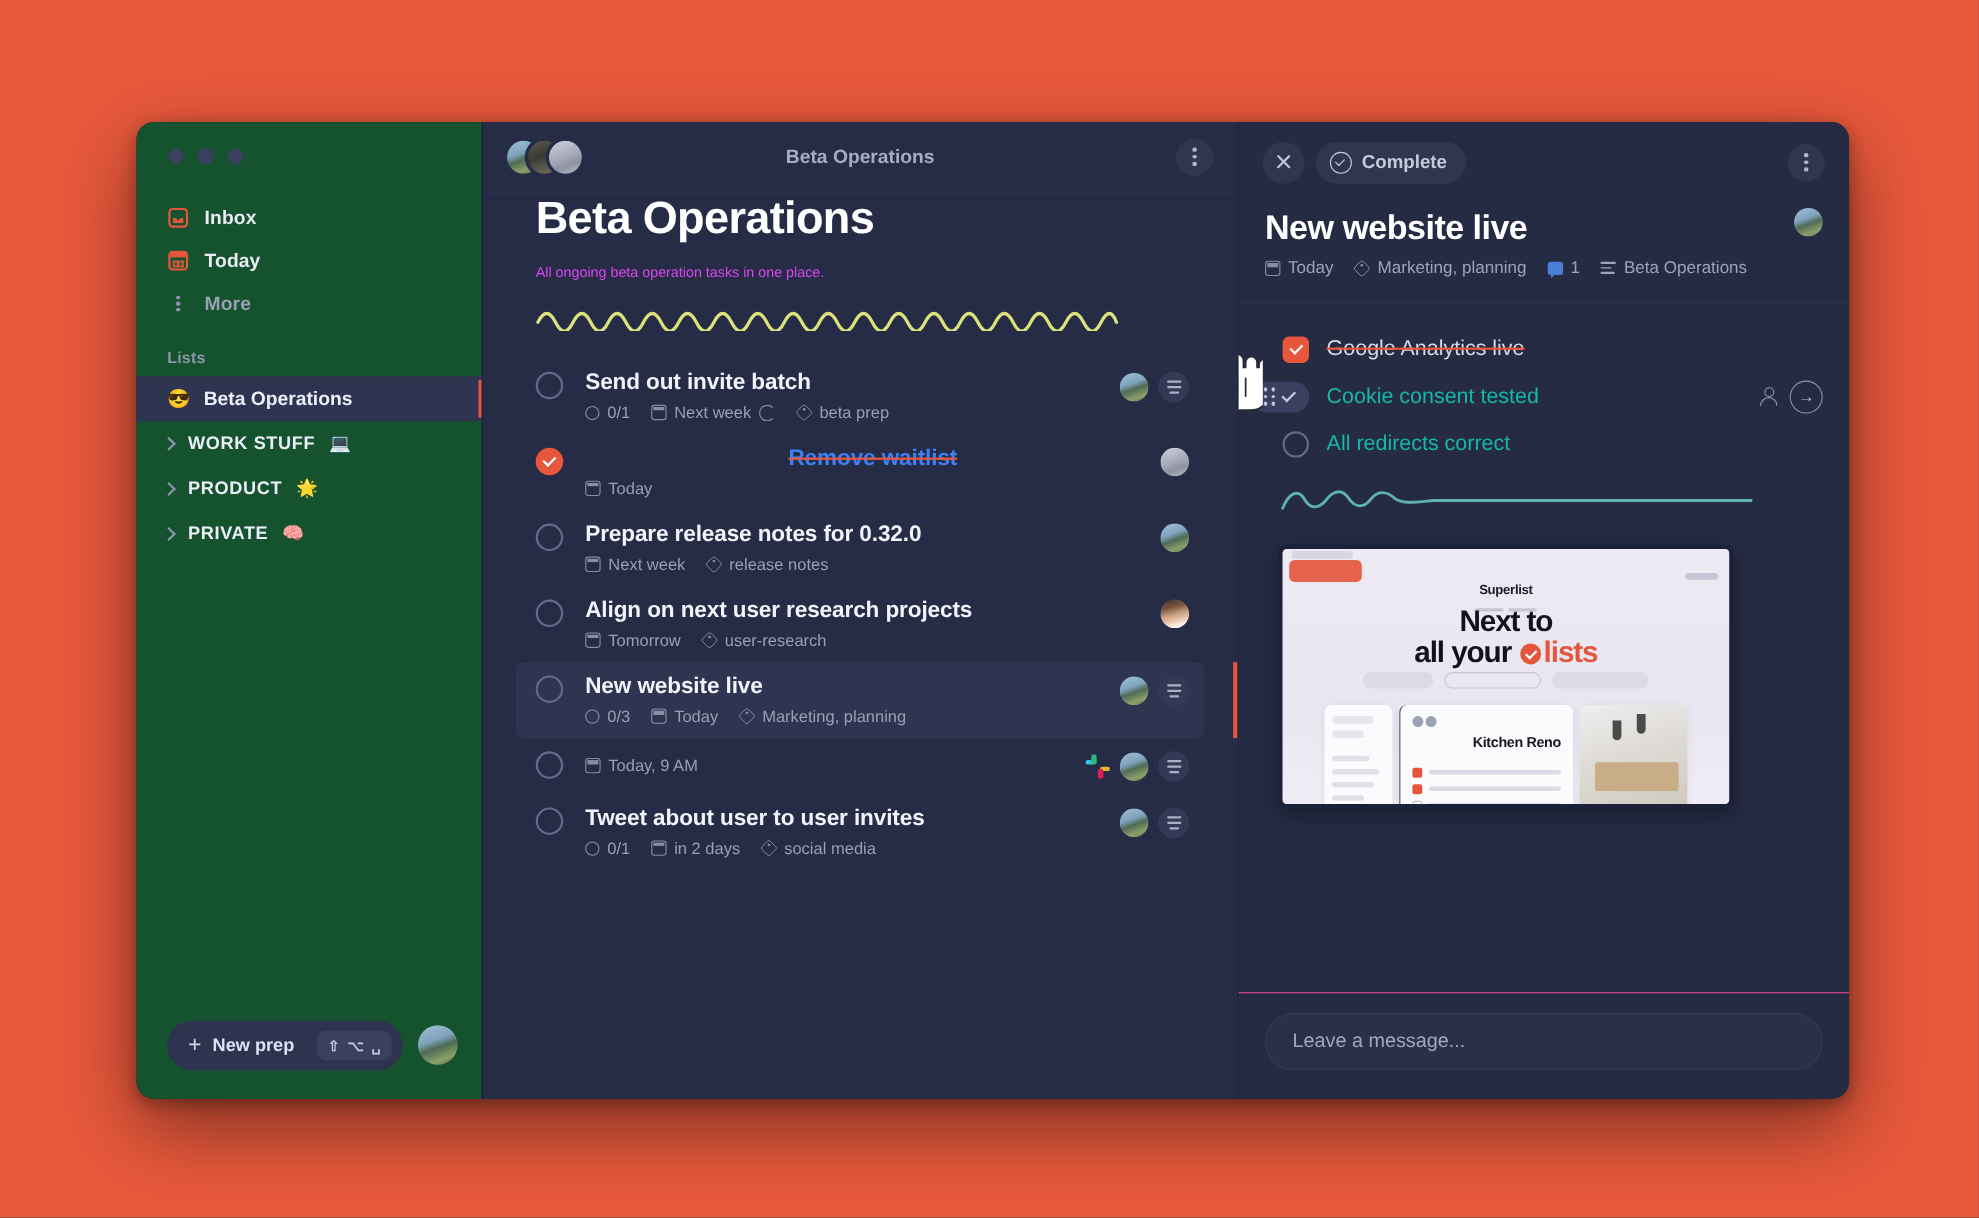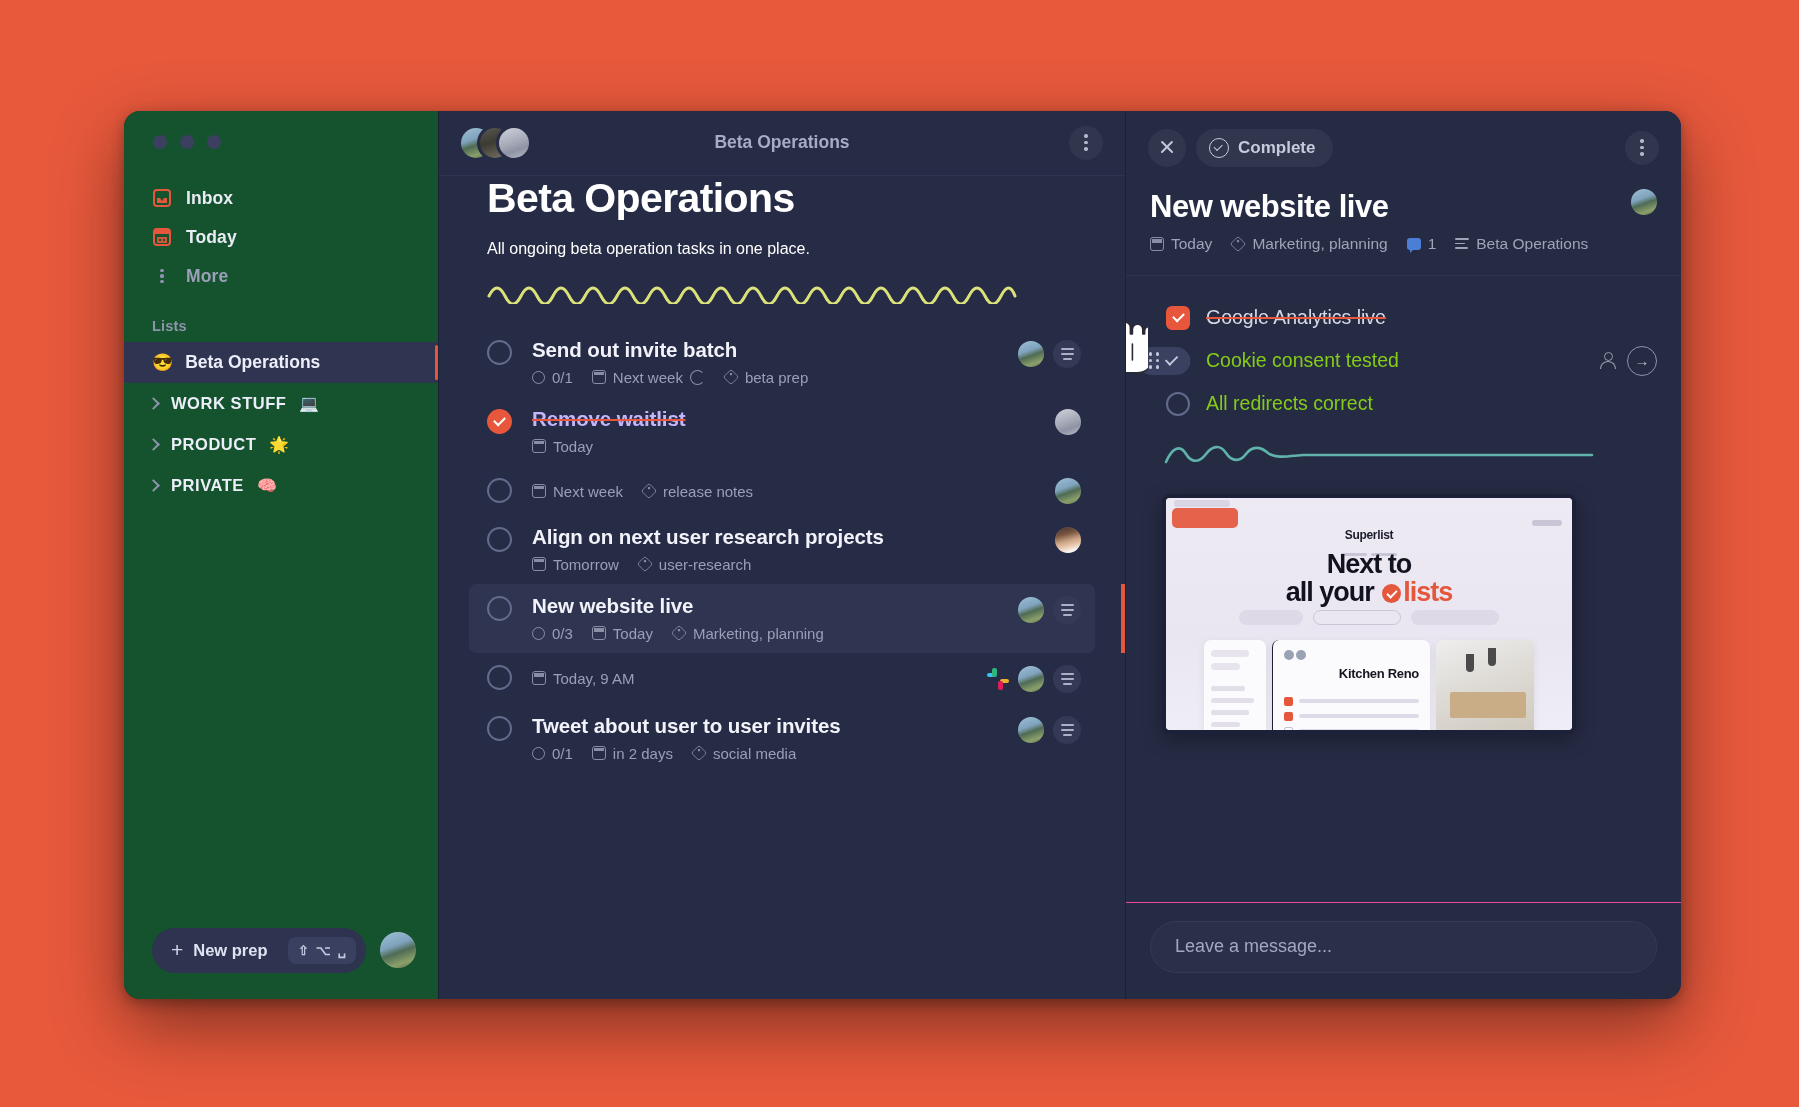--- a/index.html
+++ b/index.html
@@ -165,21 +165,21 @@
     flex: 1 1 auto; overflow: hidden;
     padding: 0 30px 0 30px;
     position: relative;
   }
   .mid-divider { position: absolute; left: 0; right: 0; top: 0; height: 1px; background: #2e3350; }
   .big-title {
     color: #fff; font-size: 41px; font-weight: 700; letter-spacing: -.6px;
     padding: 14px 0 0 18px; margin-top: -14px;
   }
   .subtitle {
-    color: #ffffff; font-size: 16px; font-weight: 400;
+    color: #d946ef; font-size: 13px; font-weight: 400;
     padding: 18px 0 0 18px;
   }
   .wave-wrap { padding: 18px 0 6px 18px; }
 
   .tasks { padding: 14px 0 0 0; }
   .task {
     display: flex; align-items: flex-start; gap: 0;
     padding: 10px 14px 11px 18px;
     border-radius: 7px;
     position: relative;
@@ -202,21 +202,21 @@
   }
   .cbox.done::after {
     content: ""; width: 9px; height: 5px;
     border-left: 2.4px solid #fff; border-bottom: 2.4px solid #fff;
     transform: rotate(-45deg) translate(1px,-1px);
   }
   .t-main { flex: 1 1 auto; min-width: 0; }
   .t-title {
     color: #f2f3fa; font-size: 20.5px; font-weight: 600; letter-spacing: -.1px;
   }
-  .t-title.struck { color: #c4b5fd; text-decoration: line-through; text-decoration-color: #e8563c; text-decoration-thickness: 2px; }
+  .t-title.struck { color: #3b82f6; text-decoration: line-through; text-decoration-color: #e8563c; text-decoration-thickness: 2px; text-align: center; }
   .t-meta {
     display: flex; align-items: center; gap: 7px;
     margin-top: 7px; color: #989 db0;
     color: #9a9fb6; font-size: 15px; flex-wrap: wrap;
   }
   .t-meta .chunk { display: inline-flex; align-items: center; gap: 7px; margin-right: 12px; }
   .mi { display: inline-block; flex: 0 0 auto; opacity: .85; }
   .mi-circle { width: 13px; height: 13px; border-radius: 50%; border: 1.7px solid #9a9fb6; }
   .mi-cal { width: 14px; height: 14px; border: 1.6px solid #9a9fb6; border-radius: 3px; position: relative; }
   .mi-cal::before { content:""; position:absolute; inset: 1.2px 1.2px auto 1.2px; height: 3px; background: #9a9fb6; }
@@ -313,21 +313,21 @@
   .sub-box.round { border-radius: 50%; }
   .sub-box.done {
     background: #e8563c; border-color: #e8563c; border-radius: 6px;
     display: flex; align-items: center; justify-content: center;
   }
   .sub-box.done::after {
     content: ""; width: 9px; height: 5px;
     border-left: 2.4px solid #fff; border-bottom: 2.4px solid #fff;
     transform: rotate(-45deg) translate(1px,-1px);
   }
-  .sub-text { color: #84cc16; font-size: 19.5px; font-weight: 500; }
+  .sub-text { color: #14b8a6; font-size: 19.5px; font-weight: 500; }
   .sub-text.struck { color: #d7d9e5; text-decoration: line-through; text-decoration-color: #e8563c; text-decoration-thickness: 2px; }
   .sub-right { margin-left: auto; display: flex; align-items: center; gap: 12px; }
   .person-ico { width: 16px; height: 18px; position: relative; opacity:.8; }
   .person-ico::before { content:""; position:absolute; top:0; left:4.5px; width: 7px; height:7px; border:1.8px solid #b3b8cc; border-radius:50%; }
   .person-ico::after { content:""; position:absolute; bottom:1px; left:1px; width: 14px; height:7px; border:1.8px solid #b3b8cc; border-bottom:none; border-radius: 8px 8px 0 0; }
   .arrow-btn {
     width: 30px; height: 30px; border-radius: 50%; border: 1.8px solid #8e93ac;
     display:flex; align-items:center; justify-content:center; cursor:pointer;
     color:#b9bed2; font-size: 15px; line-height: 1;
   }
@@ -558,20 +558,21 @@
             </div>
           </div>
           <div class="t-right">
             <div class="avatar av-26 av-g"></div>
           </div>
         </div>
 
         <div class="task">
           <div class="cbox"></div>
           <div class="t-main">
+            <div class="t-title">Prepare release notes for 0.32.0</div>
             <div class="t-meta">
               <span class="chunk">
                 <span class="mi mi-cal"></span>
                 <span>Next week</span>
               </span>
               <span class="chunk">
                 <span class="mi mi-tag"></span>
                 <span>release notes</span>
               </span>
             </div>

